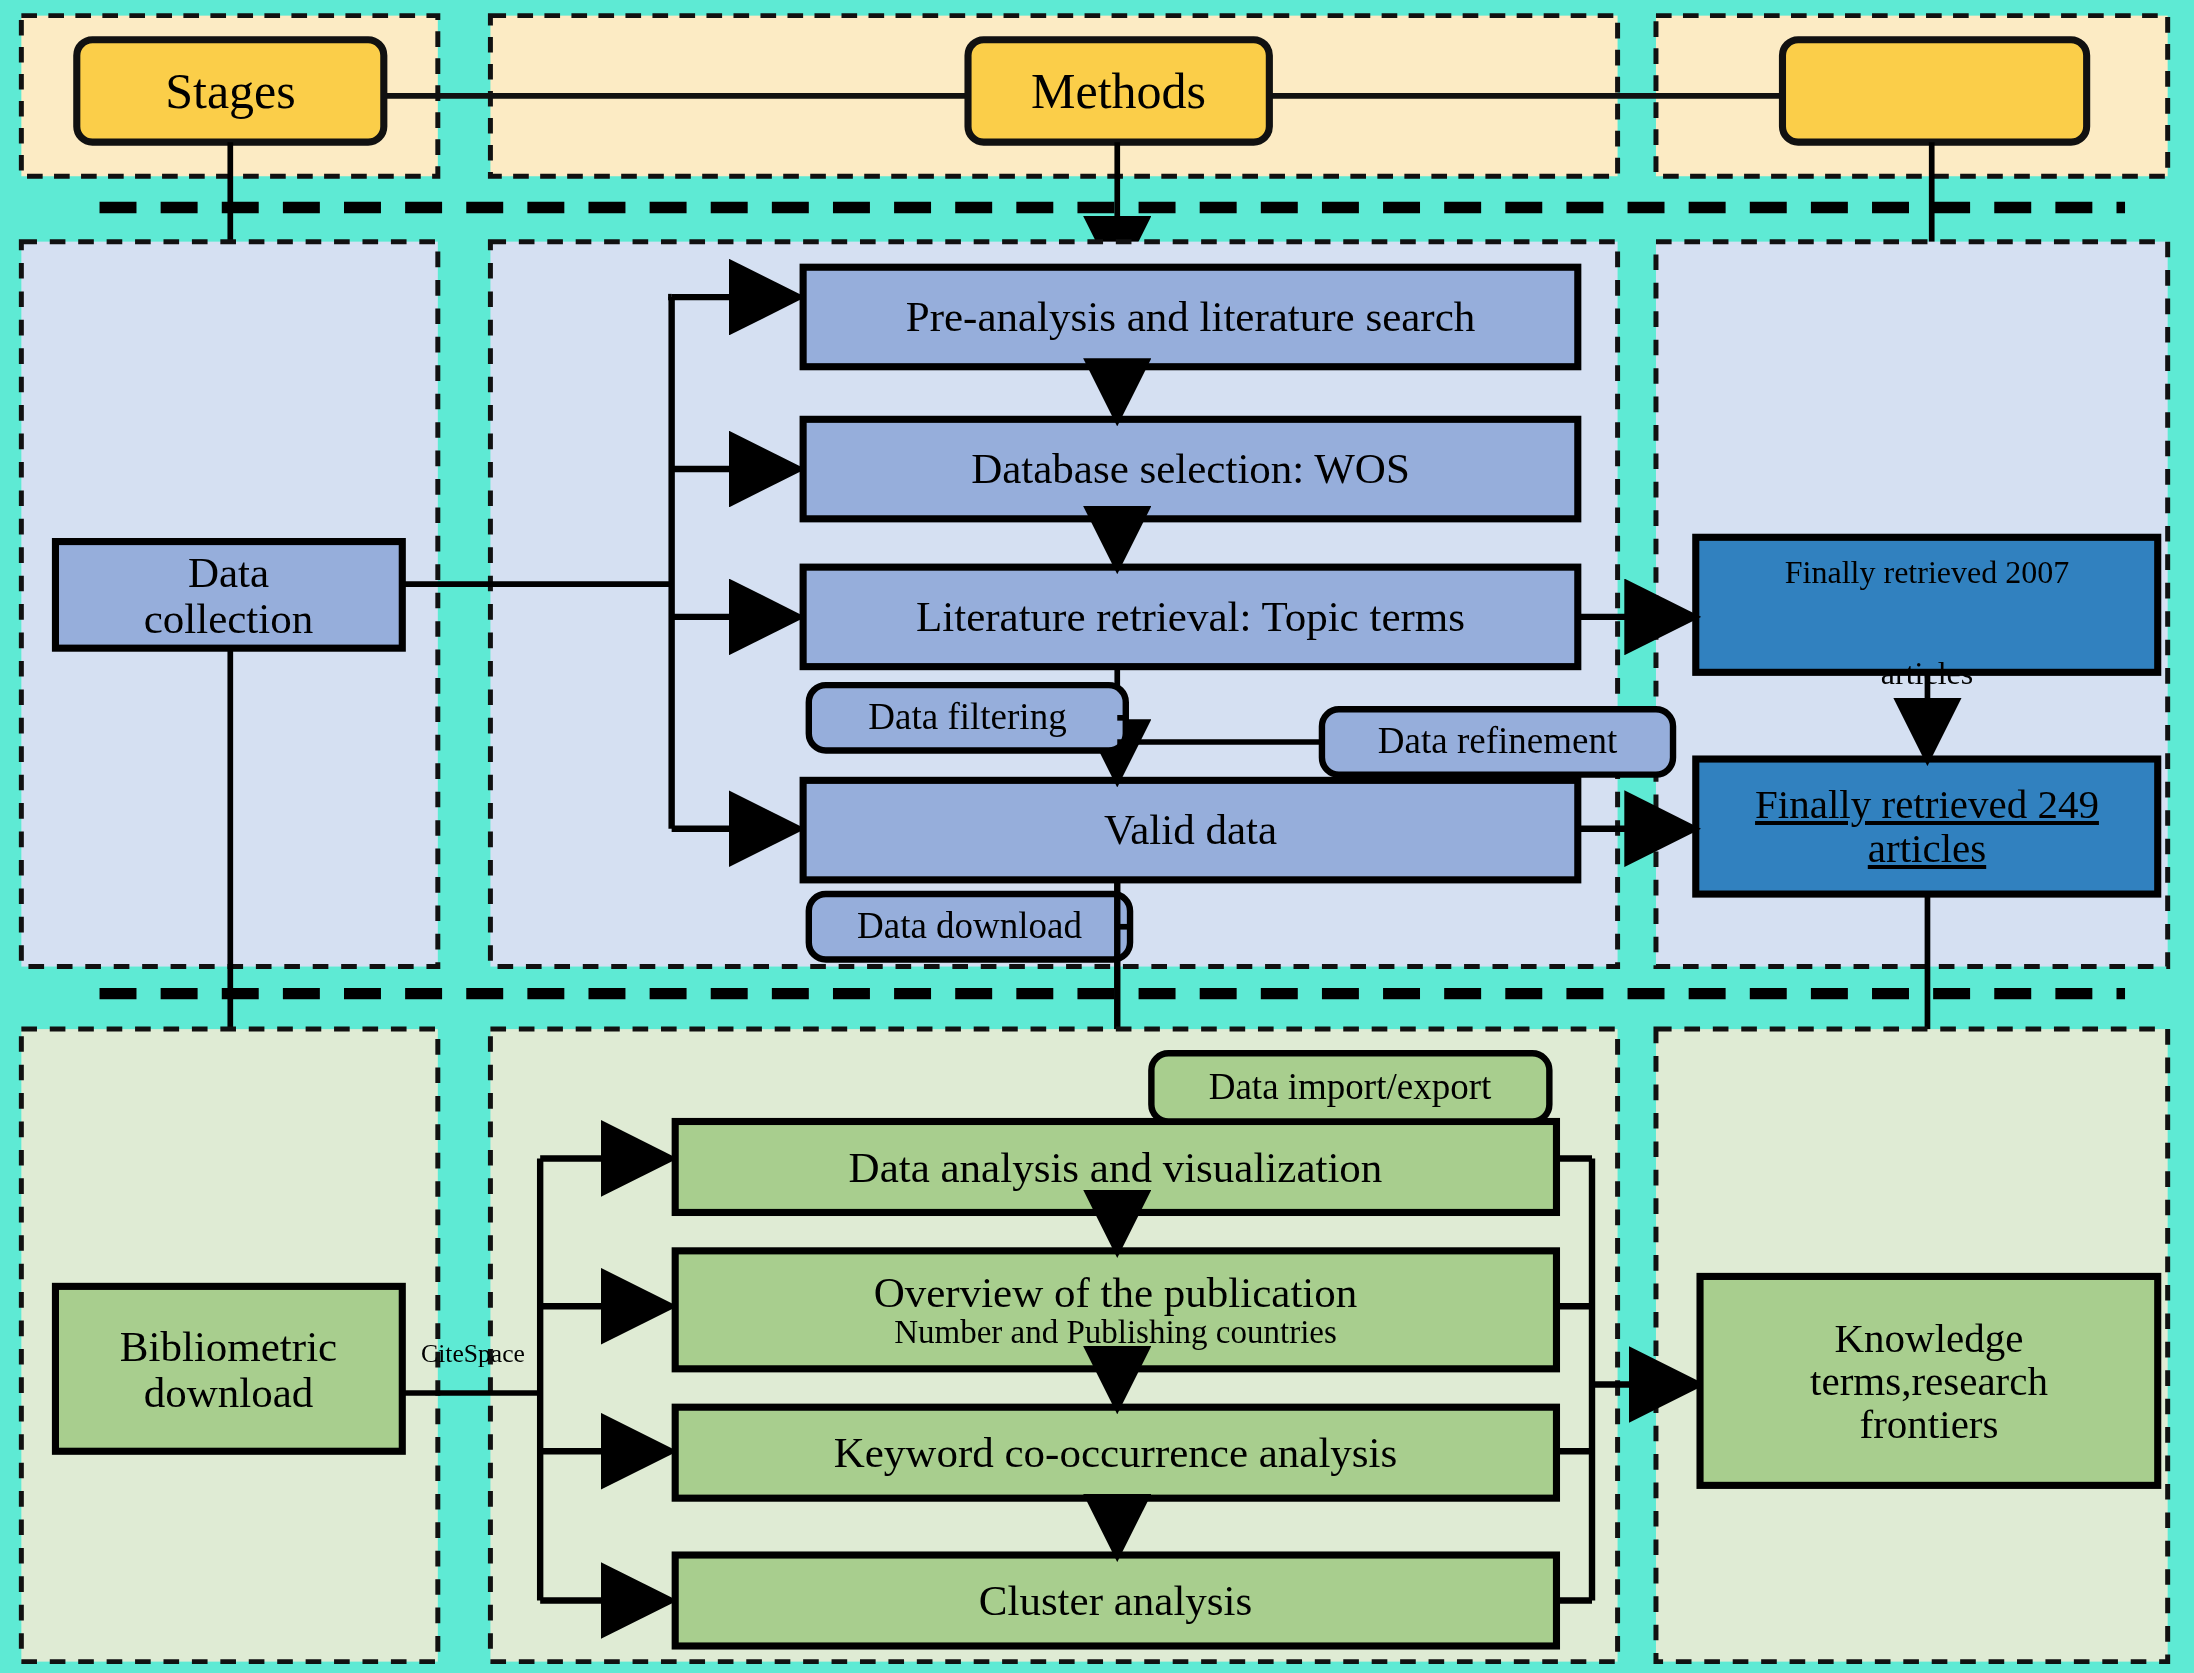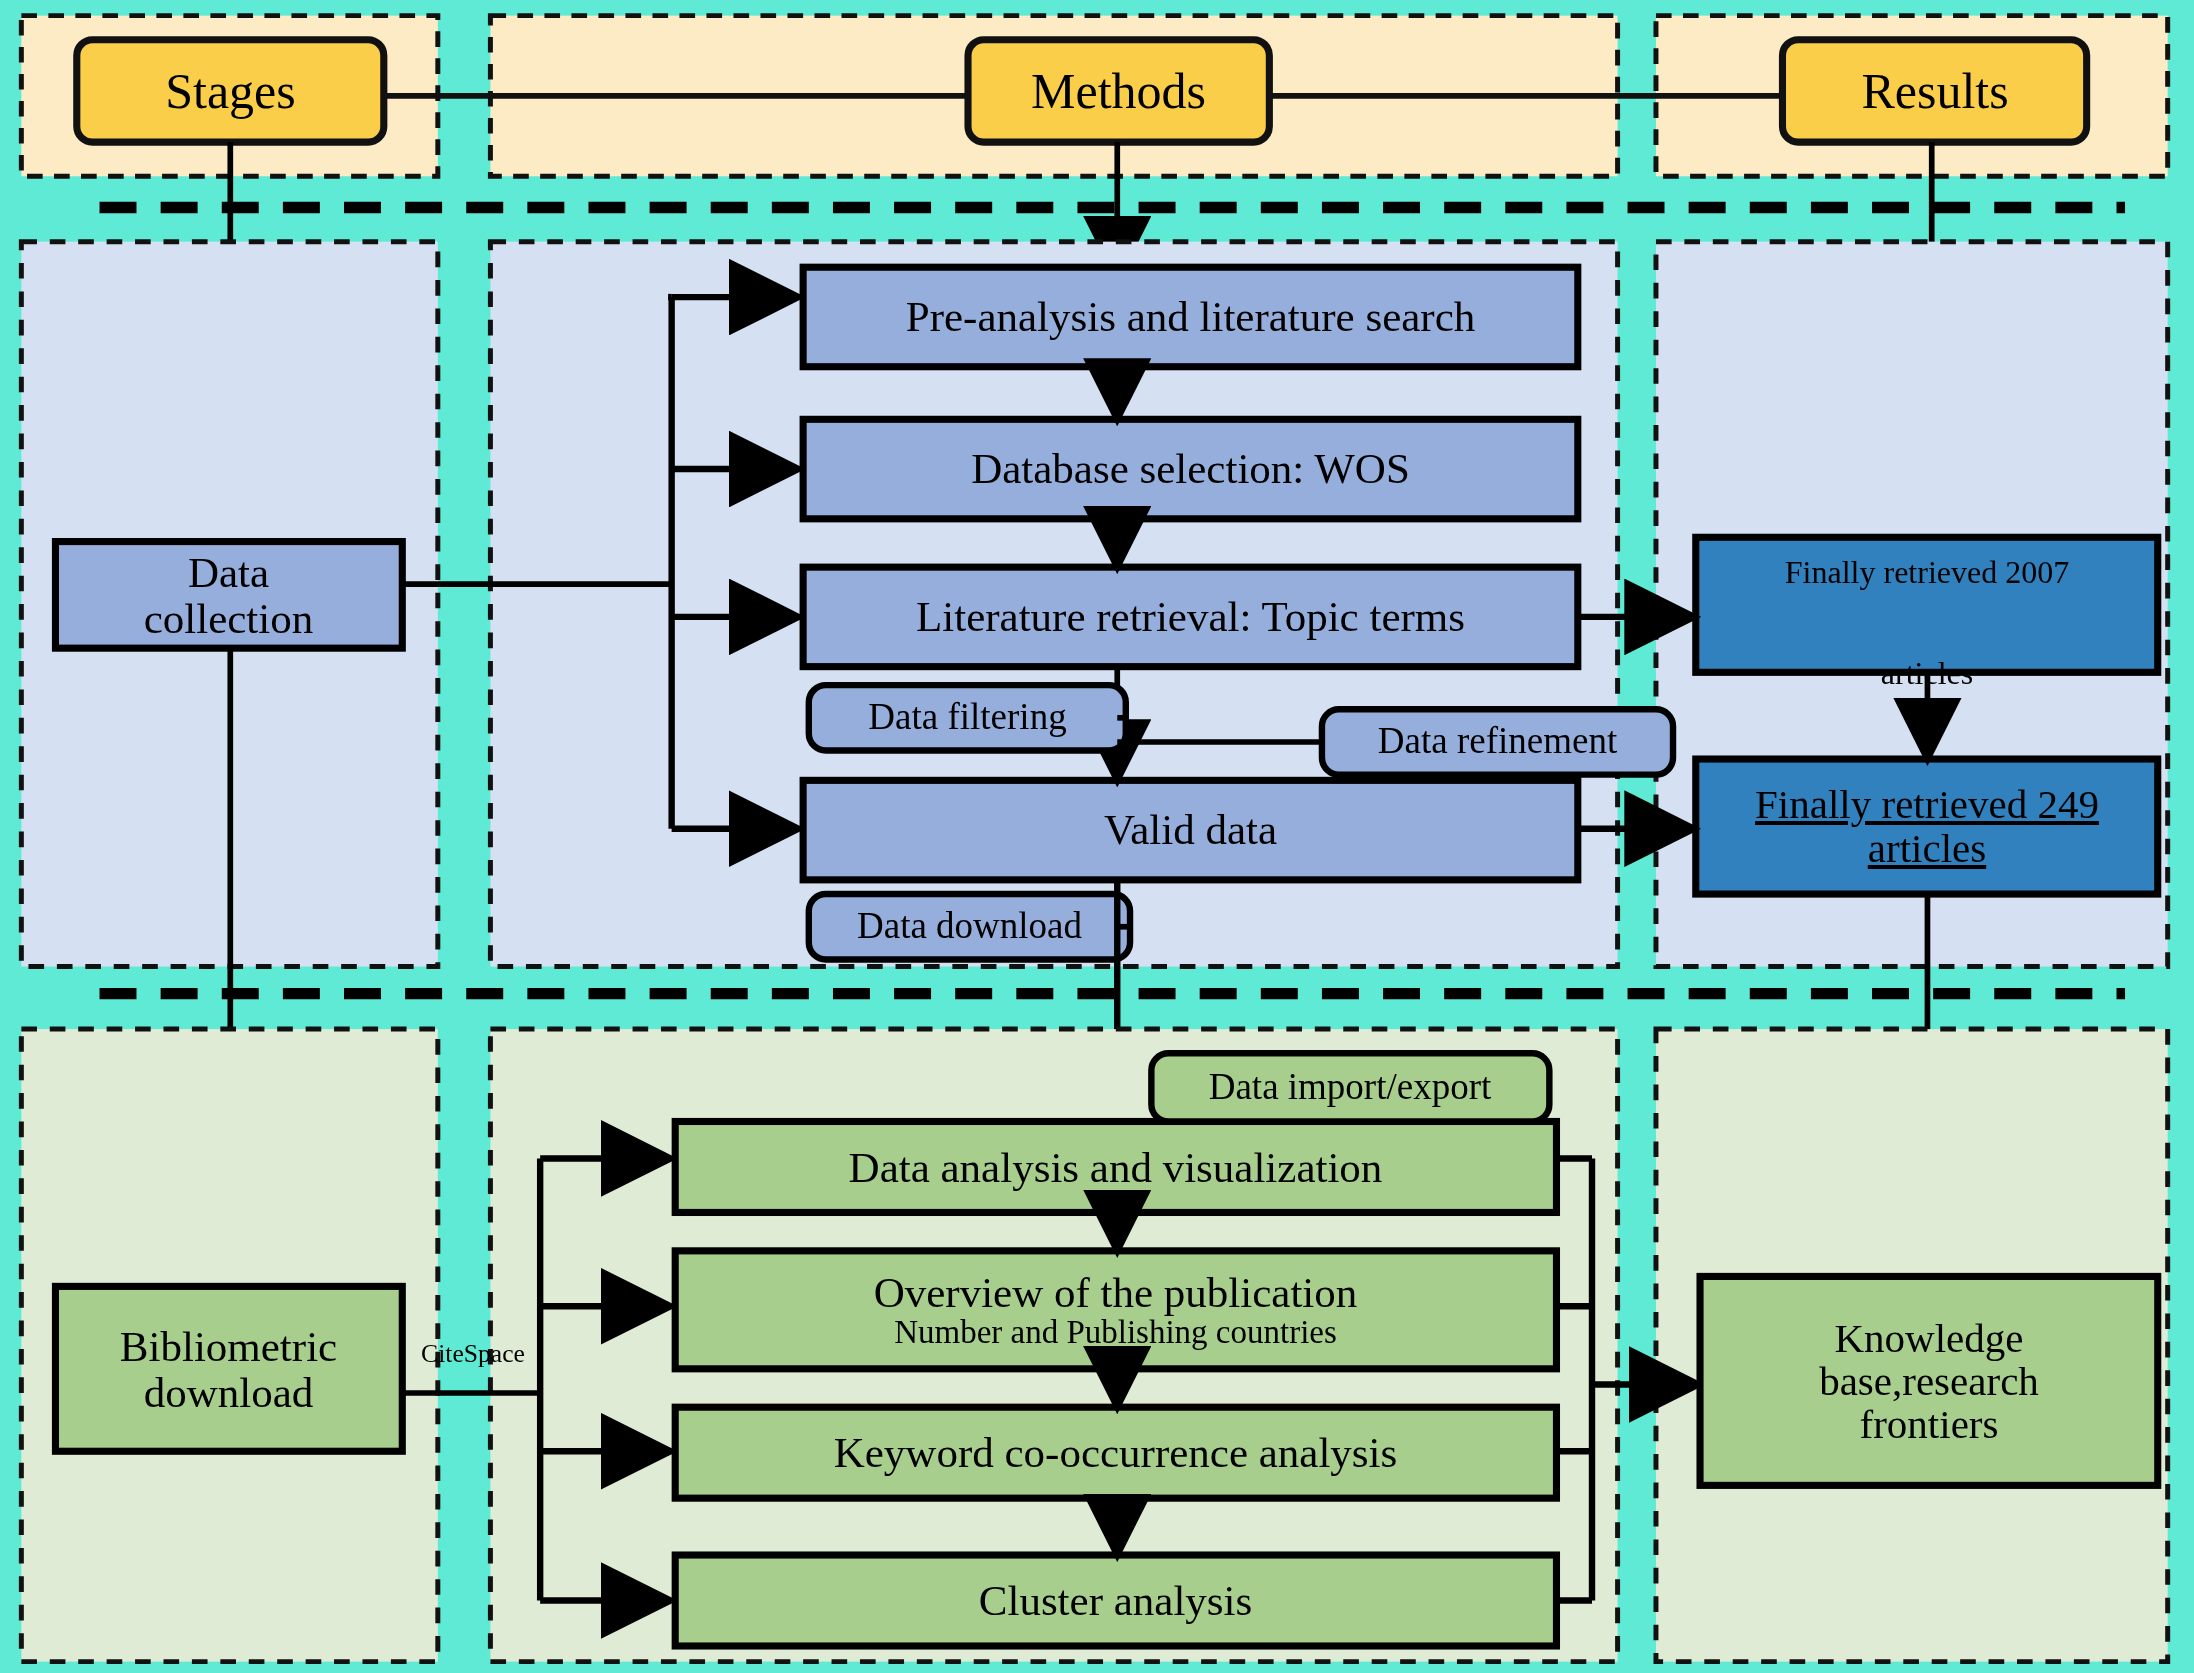--- a/index.html
+++ b/index.html
@@ -117,21 +117,20 @@
     <line x1="2190" y1="1838" x2="2240" y2="1838" stroke="#000" stroke-width="9"></line>
     <line x1="2190" y1="2042" x2="2240" y2="2042" stroke="#000" stroke-width="9"></line>
     <line x1="2190" y1="2252" x2="2240" y2="2252" stroke="#000" stroke-width="9"></line>
     <line x1="2240" y1="1948" x2="2386" y2="1948" stroke="#000" stroke-width="9" marker-end="url(#arrow)"></line>
 
     <rect x="2392" y="1796" width="644" height="294" fill="#A8CE8E" stroke="#000" stroke-width="10"></rect>
   </svg>
 
   <div class="nodelabel" style="left:77px;top:40px;width:307px;height:102px;font-size:50px;">Stages</div>
   <div class="nodelabel" style="left:968px;top:40px;width:301px;height:102px;font-size:50px;">Methods</div>
-  <div class="nodelabel" style="left:1783px;top:40px;width:304px;height:102px;font-size:50px;">Results</div>
 
   <div class="nodelabel" style="left:55px;top:542px;width:347px;height:107px;font-size:43px;text-align:center;">
     <span>Data</span>
     <span>collection</span>
   </div>
 
   <div class="nodelabel" style="left:803px;top:267px;width:775px;height:100px;font-size:43px;">Pre-analysis and literature search</div>
   <div class="nodelabel" style="left:803px;top:419px;width:775px;height:100px;font-size:43px;">Database selection: WOS</div>
   <div class="nodelabel" style="left:803px;top:567px;width:775px;height:100px;font-size:43px;">Literature retrieval: Topic terms</div>
   <div class="nodelabel" style="left:803px;top:780px;width:775px;height:100px;font-size:43px;">Valid data</div>
@@ -163,18 +162,18 @@
     <span style="font-size:33px;">Number and Publishing countries</span>
   </div>
 
   <div class="nodelabel" style="left:675px;top:1407px;width:881px;height:91px;font-size:43px;">Keyword co-occurrence analysis</div>
   <div class="nodelabel" style="left:675px;top:1555px;width:881px;height:91px;font-size:43px;">Cluster analysis</div>
 
   <div class="nodelabel" style="left:1151px;top:1053px;width:398px;height:68px;font-size:37px;">Data import/export</div>
 
   <div class="nodelabel" style="left:1700px;top:1277px;width:458px;height:209px;font-size:41px;">
     <span>Knowledge</span>
-    <span>base,research</span>
+    <span>terms,research</span>
     <span>frontiers</span>
   </div>
 
 </div>
 
 
 </body></html>

